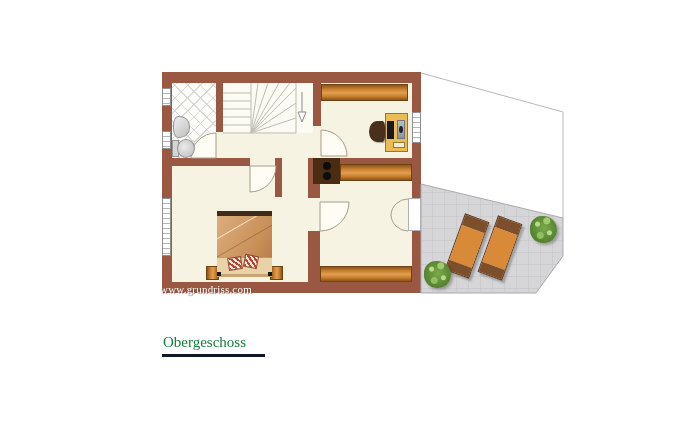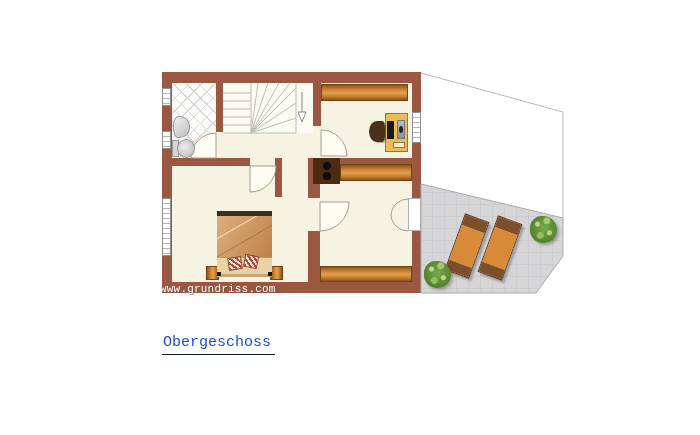--- a/index.html
+++ b/index.html
@@ -1,17 +1,17 @@
 <!DOCTYPE html>
 <html><head>
 <meta charset="utf-8">
 <style>
   html,body{margin:0;padding:0;background:#ffffff;}
   #stage{position:relative;width:700px;height:435px;background:#ffffff;overflow:hidden;
-         font-family:Liberation Mono, monospace;}
+         font-family:Liberation Serif, serif;}
   
   .wall{position:absolute;background:#9a5842;z-index:4;}
   
   .floor{position:absolute;background:#f7f3e2;z-index:1;}
   .tiles{position:absolute;z-index:2;background:
      repeating-linear-gradient(45deg,transparent 0 8px,#d9d9d9 8px 9px),
      repeating-linear-gradient(-45deg,transparent 0 8px,#d9d9d9 8px 9px),
      #fdfdfa;}
   .stairfloor{position:absolute;background:#fbfaf3;z-index:2;}
   
@@ -70,22 +70,22 @@
        radial-gradient(circle at 62% 18%,#9fca6e 3px,transparent 4px),
        radial-gradient(circle at 72% 62%,#b7d98a 2px,transparent 3px),
        radial-gradient(circle at 38% 72%,#8fbf5e 3px,transparent 4px),
        radial-gradient(circle at 52% 45%,#79a94c,#55812f 70%,#47702a);
      box-shadow:2px 2px 3px rgba(0,0,0,.28);}
   
   #vect{position:absolute;left:0;top:0;z-index:6;pointer-events:none;}
   
   #watermark{position:absolute;left:160px;top:283px;z-index:10;color:#ffffff;font-size:11px;
      letter-spacing:.2px;text-shadow:1px 1px 1px rgba(110,80,60,.75);}
-  #plan-title{position:absolute;left:162px;top:334px;z-index:10;color:#1d4ed8;font-size:15px;
-     border-bottom:1px solid #0f172a;padding:0 4px 3px 1px;min-width:98px;}
+  #plan-title{position:absolute;left:162px;top:334px;z-index:10;color:#15803d;font-size:15px;
+     border-bottom:3px solid #0f172a;padding:0 4px 3px 1px;min-width:98px;}
 </style>
 </head>
 <body>
 
 <div id="stage">
 
   <div class="floor" style="left:172px;top:83px;width:240px;height:199px;"></div>
   <div class="tiles" style="left:172px;top:83px;width:44px;height:75px;"></div>
   <div class="stairfloor" style="left:223px;top:83px;width:90px;height:50px;"></div>
 

